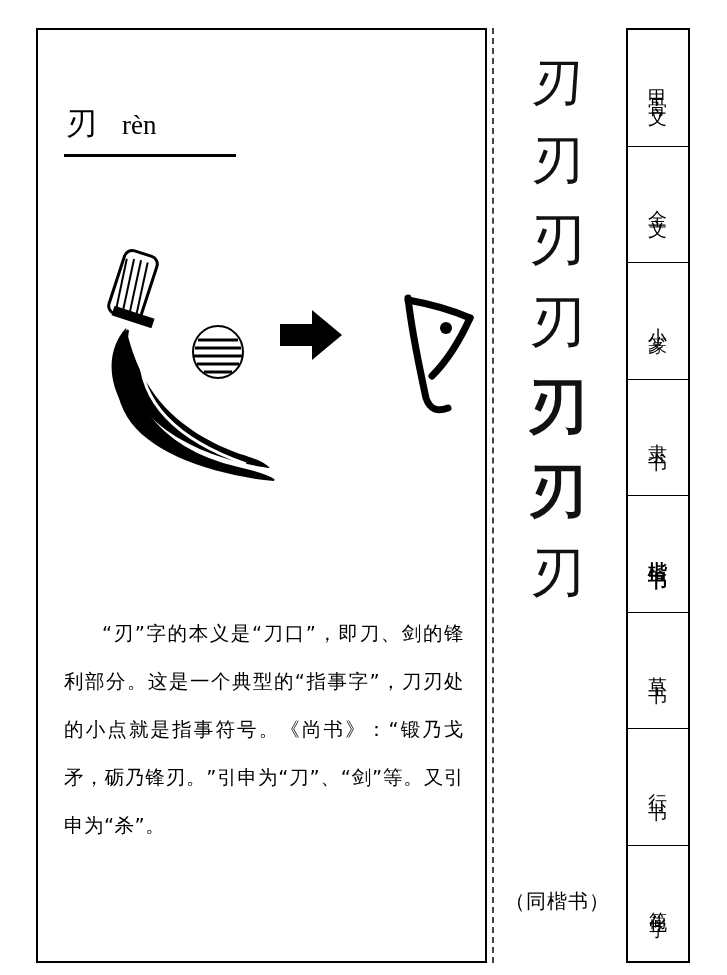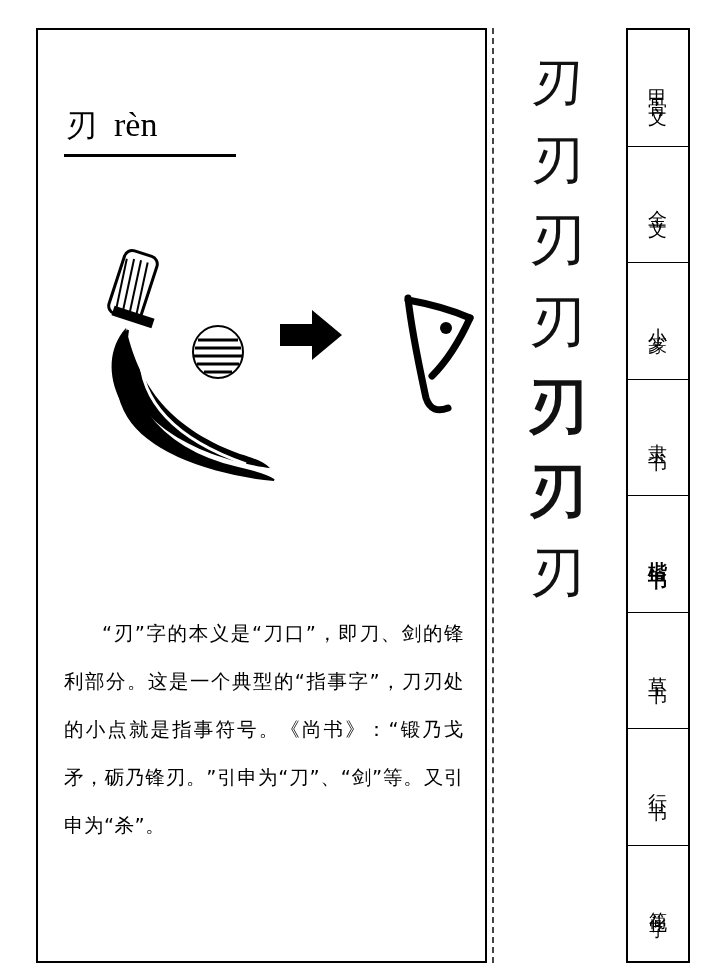--- a/index.html
+++ b/index.html
@@ -44,22 +44,22 @@
     align-items: baseline;
   }
   .headword-char {
     font-family: "DejaVu Sans", sans-serif;
     font-size: 31px;
     line-height: 1;
     letter-spacing: 1px;
   }
   .headword-pinyin {
     font-family: "Liberation Serif", serif;
-    font-size: 34px;
-    margin-left: 16px;
+    font-size: 27px;
+    margin-left: 24px;
     line-height: 1;
   }
   .headword-rule {
     position: absolute;
     left: 26px;
     top: 124px;
     width: 172px;
     height: 3px;
     background: #000;
   }
@@ -253,20 +253,21 @@
   <div class="script-column">
     <div class="script-stack">
       <div class="script-glyph g1">刃</div>
       <div class="script-glyph g2">刃</div>
       <div class="script-glyph g3">刃</div>
       <div class="script-glyph g4">刃</div>
       <div class="script-glyph g5">刃</div>
       <div class="script-glyph g6">刃</div>
       <div class="script-glyph g7">刃</div>
     </div>
+    <div class="script-note">（同楷书）</div>
   </div>
 
   <div class="labels-column">
     <div class="label-cell">
       <span class="label-text">甲骨文</span>
     </div>
     <div class="label-cell">
       <span class="label-text">金文</span>
     </div>
     <div class="label-cell">

